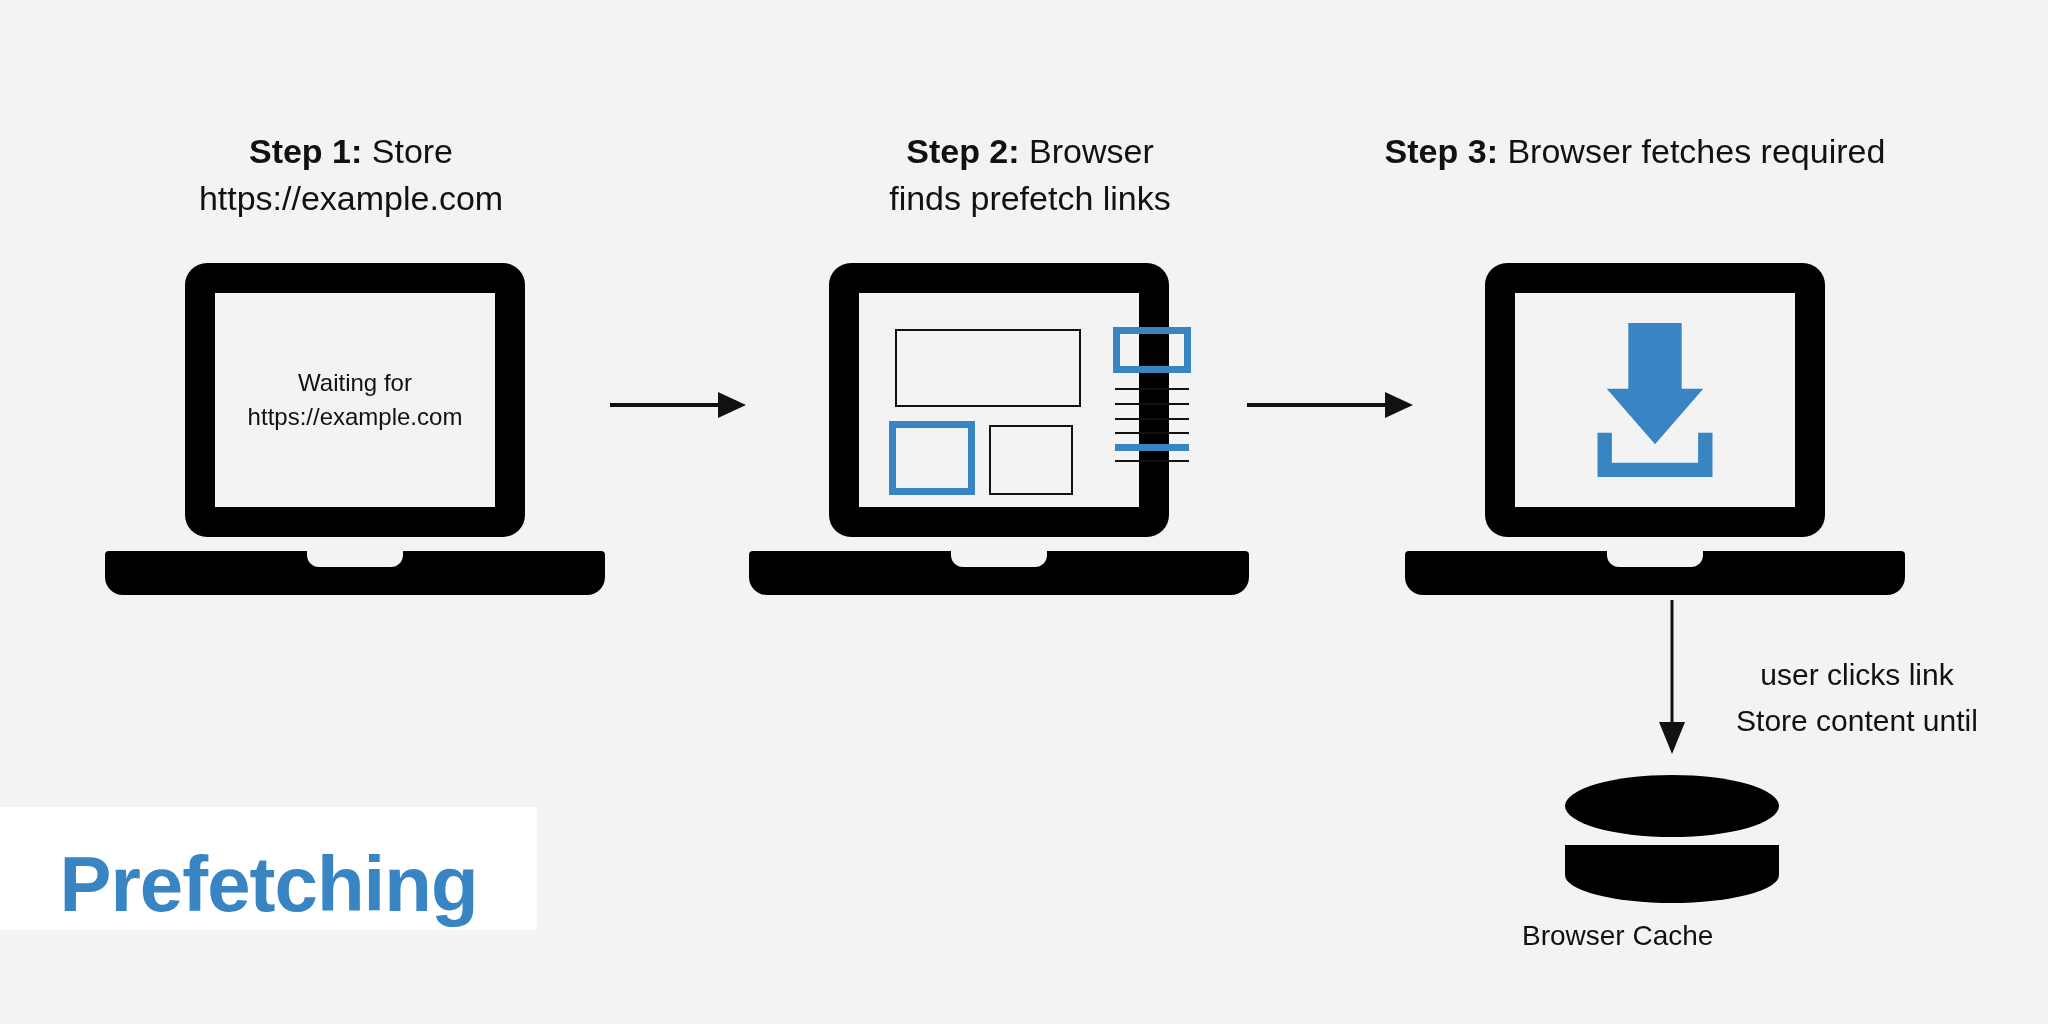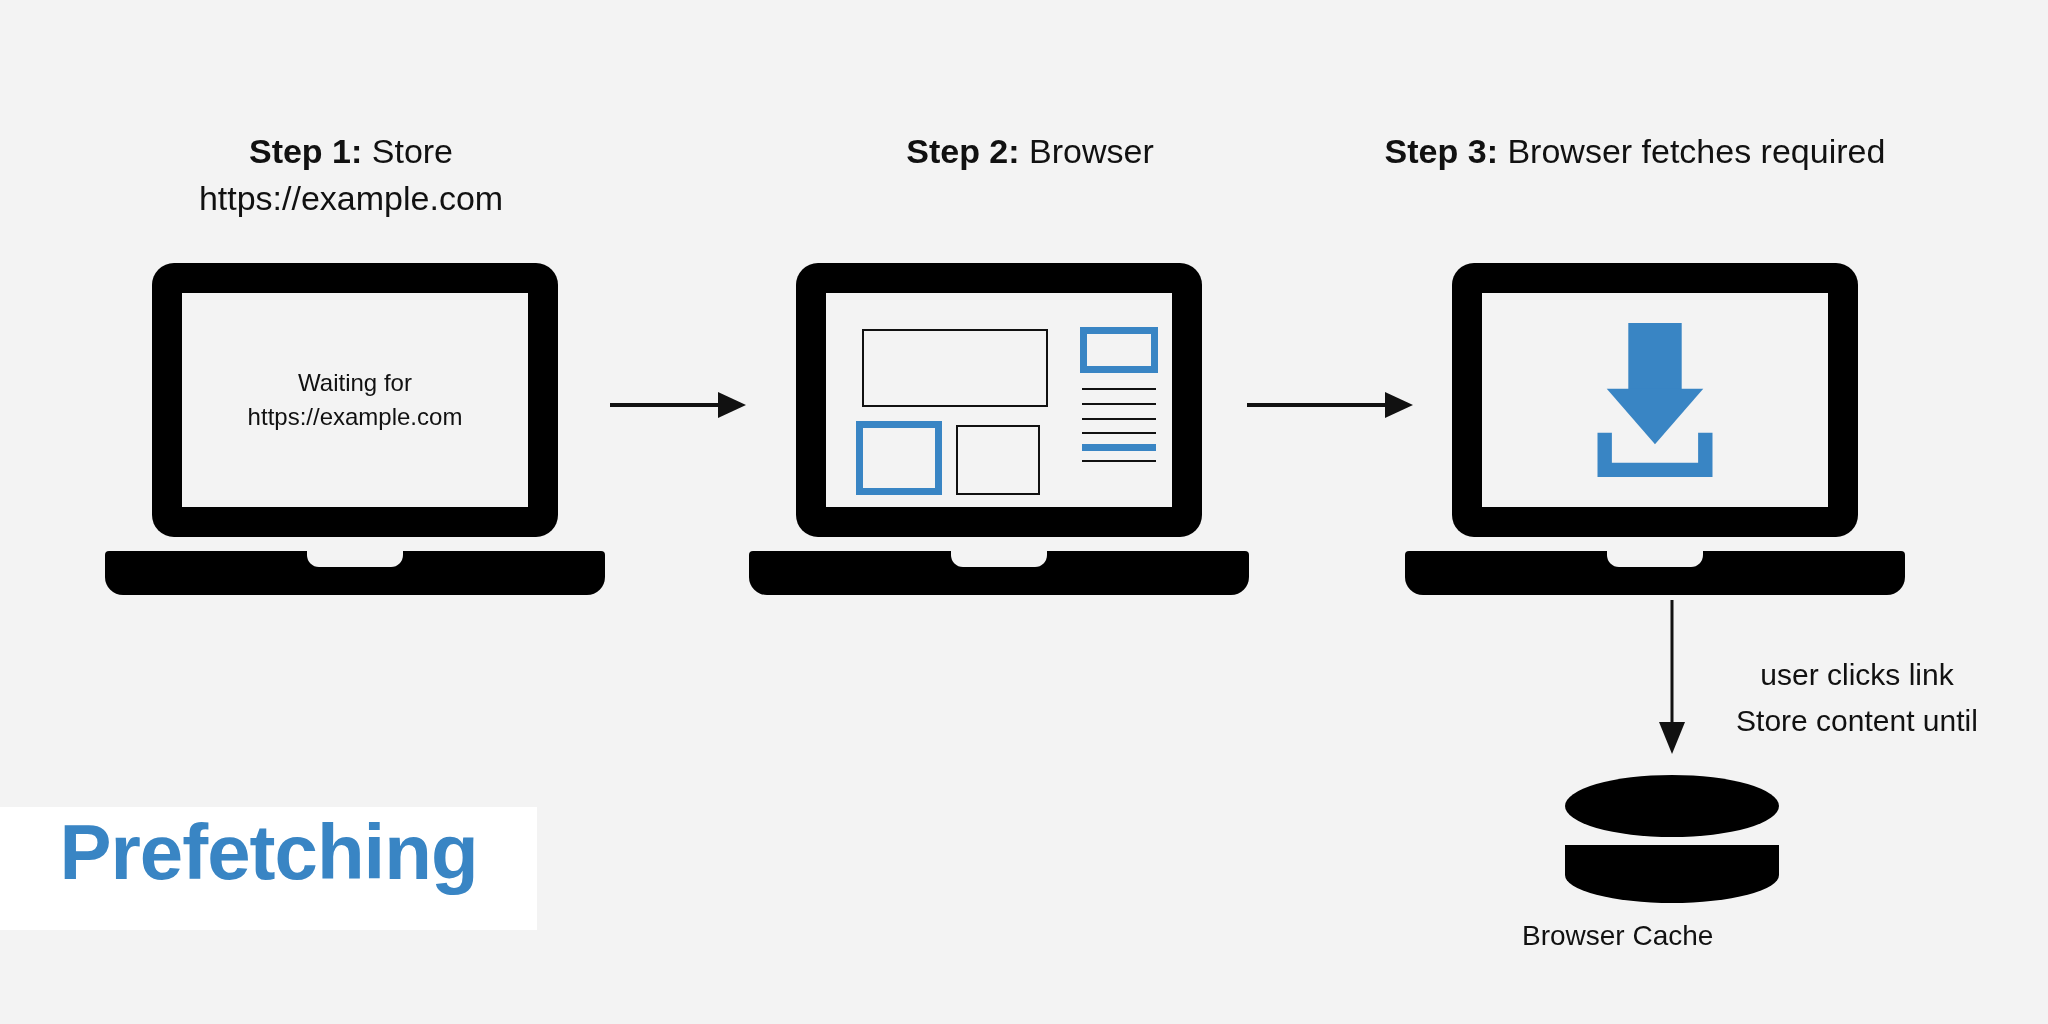--- a/index.html
+++ b/index.html
@@ -19,21 +19,21 @@
   }
   
   .step-heading{
     position:absolute;top:128px;width:700px;
     text-align:center;font-size:34px;line-height:47px;color:var(--ink);
   }
   .step-heading b{font-weight:700;}
   
   .laptop{position:absolute;top:263px;width:500px;}
   .lid{
-    width:406px;height:274px;margin:0 auto;
+    width:340px;height:274px;margin:0 auto;
     background:#000;border-radius:22px;
     padding:30px;box-sizing:border-box;
   }
   .screen{
     width:100%;height:100%;background:var(--bg);
     display:flex;align-items:center;justify-content:center;
     position:relative;
   }
   .base{
     margin-top:14px;width:500px;height:44px;background:#000;
@@ -65,37 +65,38 @@
   }
   .db{position:absolute;left:1562px;top:772px;}
   .cache-label{
     position:absolute;left:1522px;top:920px;width:300px;
     font-size:28px;color:var(--ink);
   }
   
   .title-box{
     position:absolute;left:0;top:807px;width:537px;height:123px;
     background:var(--panel);
-    display:flex;align-items:flex-start;justify-content:center;
+    display:flex;align-items:flex-end;justify-content:center;
   }
   .title-text{
     font-size:78px;font-weight:700;color:var(--blue);letter-spacing:-1px;
   }
 </style>
 </head>
 <body>
 
 <div id="canvas">
 
   <div class="step-heading" style="left:1px;">
     <div><b>Step 1:</b><span> Store</span></div>
     <div>https://example.com</div>
   </div>
   <div class="step-heading" style="left:680px;">
     <div><b>Step 2:</b><span> Browser</span></div>
+    <div>finds prefetch links</div>
   </div>
   <div class="step-heading" style="left:1285px;">
     <div><b>Step 3:</b><span> Browser fetches required</span></div>
   </div>
 
   <div class="laptop" style="left:105px;">
     <div class="lid">
       <div class="screen">
         <div class="screen-text">
           <div>Waiting for</div>

